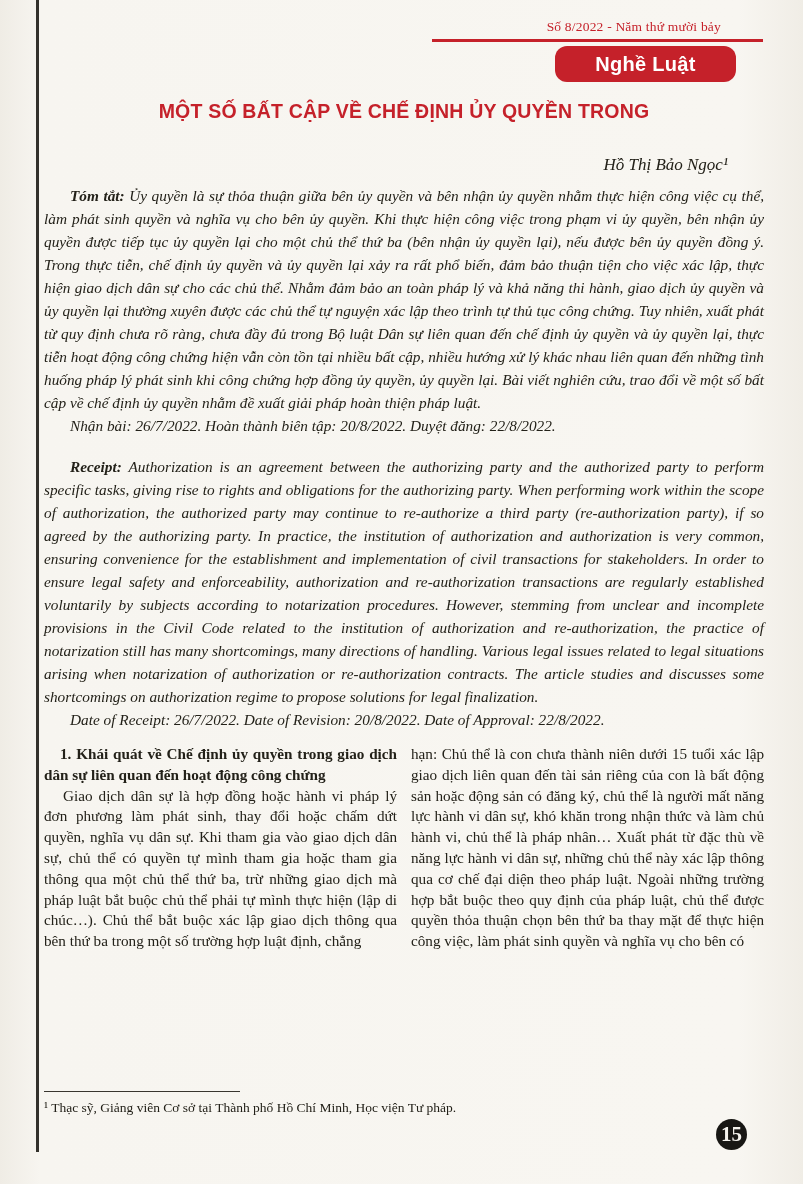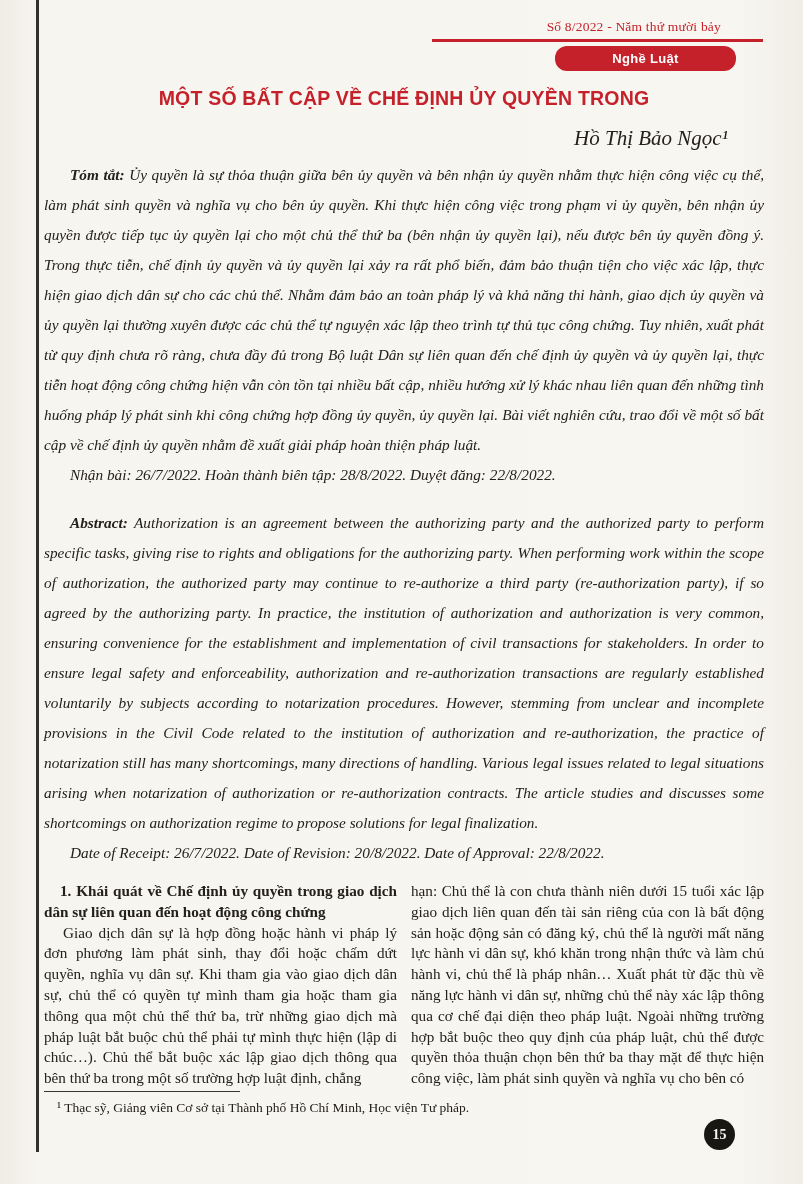--- a/index.html
+++ b/index.html
@@ -30,54 +30,54 @@
   }
   .red-rule {
     position: absolute;
     top: 39px; left: 432px; right: 40px;
     height: 2.5px;
     background: #c5212a;
   }
   .badge {
     position: absolute;
     top: 46px; right: 67px;
-    width: 181px; height: 25px;
+    width: 181px; height: 36px;
     background: #c5212a;
     border-radius: 12px;
     display: flex; align-items: center; justify-content: center;
     color: #ffffff;
     font-family: "Liberation Sans", sans-serif;
     font-weight: bold;
-    font-size: 13px;
+    font-size: 20px;
     letter-spacing: 0.3px;
   }
   .content {
     position: absolute;
     top: 84px; left: 44px; right: 39px;
   }
   .title {
     text-align: center;
     color: #c5212a;
     font-family: "Liberation Sans", sans-serif;
     font-weight: bold;
     font-size: 19.5px;
     line-height: 29px;
     letter-spacing: 0.2px;
   }
-  .title span { display: block; }
+  .title span { display: block; margin-top: 13px; }
   .author {
     text-align: right;
     font-style: italic;
-    font-size: 21px;
-    margin: 13px 36px 9px 0;
+    font-size: 17px;
+    margin: 29px 36px 9px 0;
   }
   .front-matter {
     font-style: italic;
     font-size: 15.3px;
-    line-height: 30px;
+    line-height: 23px;
     text-align: justify;
   }
   .front-matter p { text-indent: 26px; }
   .label { font-weight: bold; }
   .block-gap { height: 18px; }
   .columns {
     display: flex;
     gap: 14px;
     margin-top: 13px;
     font-size: 15.2px;
@@ -96,32 +96,31 @@
   .footnote-rule {
     position: absolute;
     left: 44px; bottom: 92px;
     width: 196px; height: 1px;
     background: #39362f;
   }
   .footnote {
     position: absolute;
     left: 44px; right: 120px; bottom: 68px;
     font-size: 13.5px;
-    margin-left: 13px;
   }
   .page-num {
     position: absolute;
-    right: 68px; bottom: 34px;
+    right: 56px; bottom: 34px;
     width: 31px; height: 31px;
     border-radius: 50%;
     background: #181714;
     color: #f5f3ee;
     display: flex; align-items: center; justify-content: center;
     font-weight: bold;
-    font-size: 14px;
+    font-size: 21px;
   }
 </style>
 </head>
 <body>
 
 <div class="page">
 
   <div class="binding-line"></div>
 
   <div class="issue-line">Số 8/2022 - Năm thứ mười bảy</div>
@@ -134,26 +133,26 @@
       <span>MỘT SỐ BẤT CẬP VỀ CHẾ ĐỊNH ỦY QUYỀN TRONG</span>
     </h1>
 
     <div class="author">Hồ Thị Bảo Ngọc¹</div>
 
     <div class="front-matter">
       <p>
         <span class="label">Tóm tắt:</span>
         <span>Ủy quyền là sự thỏa thuận giữa bên ủy quyền và bên nhận ủy quyền nhằm thực hiện công việc cụ thể, làm phát sinh quyền và nghĩa vụ cho bên ủy quyền. Khi thực hiện công việc trong phạm vi ủy quyền, bên nhận ủy quyền được tiếp tục ủy quyền lại cho một chủ thể thứ ba (bên nhận ủy quyền lại), nếu được bên ủy quyền đồng ý. Trong thực tiễn, chế định ủy quyền và ủy quyền lại xảy ra rất phổ biến, đảm bảo thuận tiện cho việc xác lập, thực hiện giao dịch dân sự cho các chủ thể. Nhằm đảm bảo an toàn pháp lý và khả năng thi hành, giao dịch ủy quyền và ủy quyền lại thường xuyên được các chủ thể tự nguyện xác lập theo trình tự thủ tục công chứng. Tuy nhiên, xuất phát từ quy định chưa rõ ràng, chưa đầy đủ trong Bộ luật Dân sự liên quan đến chế định ủy quyền và ủy quyền lại, thực tiễn hoạt động công chứng hiện vẫn còn tồn tại nhiều bất cập, nhiều hướng xử lý khác nhau liên quan đến những tình huống pháp lý phát sinh khi công chứng hợp đồng ủy quyền, ủy quyền lại. Bài viết nghiên cứu, trao đổi về một số bất cập về chế định ủy quyền nhằm đề xuất giải pháp hoàn thiện pháp luật.</span>
       </p>
-      <p>Nhận bài: 26/7/2022. Hoàn thành biên tập: 28/8/2022. Duyệt đăng: 22/8/2022.</p>
+      <p>Nhận bài: 26/7/2022. Hoàn thành biên tập: 20/8/2022. Duyệt đăng: 22/8/2022.</p>
 
       <div class="block-gap"></div>
 
       <p>
-        <span class="label">Abstract:</span>
+        <span class="label">Receipt:</span>
         <span>Authorization is an agreement between the authorizing party and the authorized party to perform specific tasks, giving rise to rights and obligations for the authorizing party. When performing work within the scope of authorization, the authorized party may continue to re-authorize a third party (re-authorization party), if so agreed by the authorizing party. In practice, the institution of authorization and authorization is very common, ensuring convenience for the establishment and implementation of civil transactions for stakeholders. In order to ensure legal safety and enforceability, authorization and re-authorization transactions are regularly established voluntarily by subjects according to notarization procedures. However, stemming from unclear and incomplete provisions in the Civil Code related to the institution of authorization and re-authorization, the practice of notarization still has many shortcomings, many directions of handling. Various legal issues related to legal situations arising when notarization of authorization or re-authorization contracts. The article studies and discusses some shortcomings on authorization regime to propose solutions for legal finalization.</span>
       </p>
       <p>Date of Receipt: 26/7/2022. Date of Revision: 20/8/2022. Date of Approval: 22/8/2022.</p>
     </div>
 
     <div class="columns">
       <div class="col">
         <p class="col-heading">1. Khái quát về Chế định ủy quyền trong giao dịch dân sự liên quan đến hoạt động công chứng</p>
         <p class="body-par">Giao dịch dân sự là hợp đồng hoặc hành vi pháp lý đơn phương làm phát sinh, thay đổi hoặc chấm dứt quyền, nghĩa vụ dân sự. Khi tham gia vào giao dịch dân sự, chủ thể có quyền tự mình tham gia hoặc tham gia thông qua một chủ thể thứ ba, trừ những giao dịch mà pháp luật bắt buộc chủ thể phải tự mình thực hiện (lập di chúc…). Chủ thể bắt buộc xác lập giao dịch thông qua bên thứ ba trong một số trường hợp luật định, chẳng</p>
       </div>

